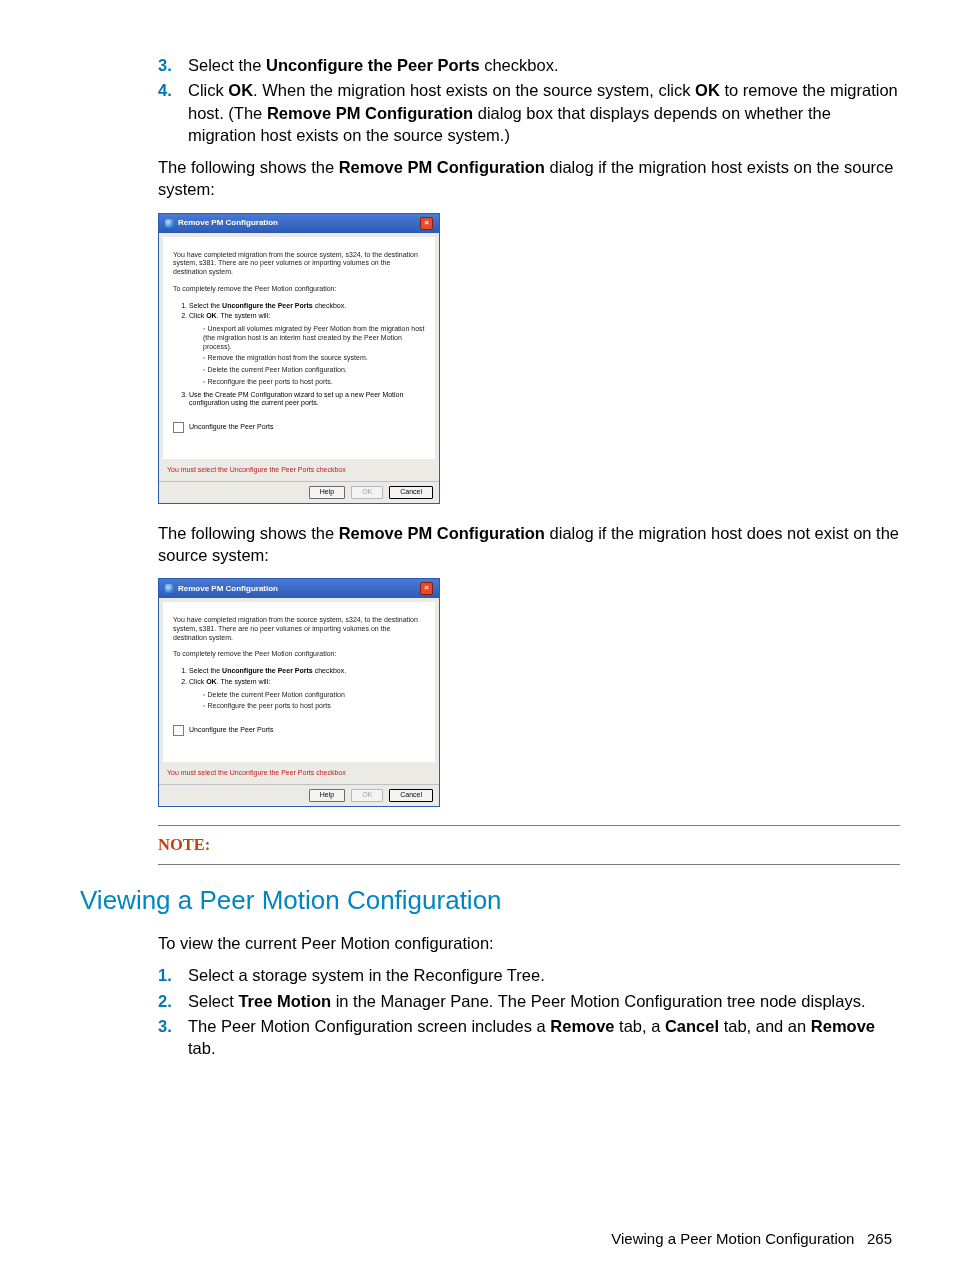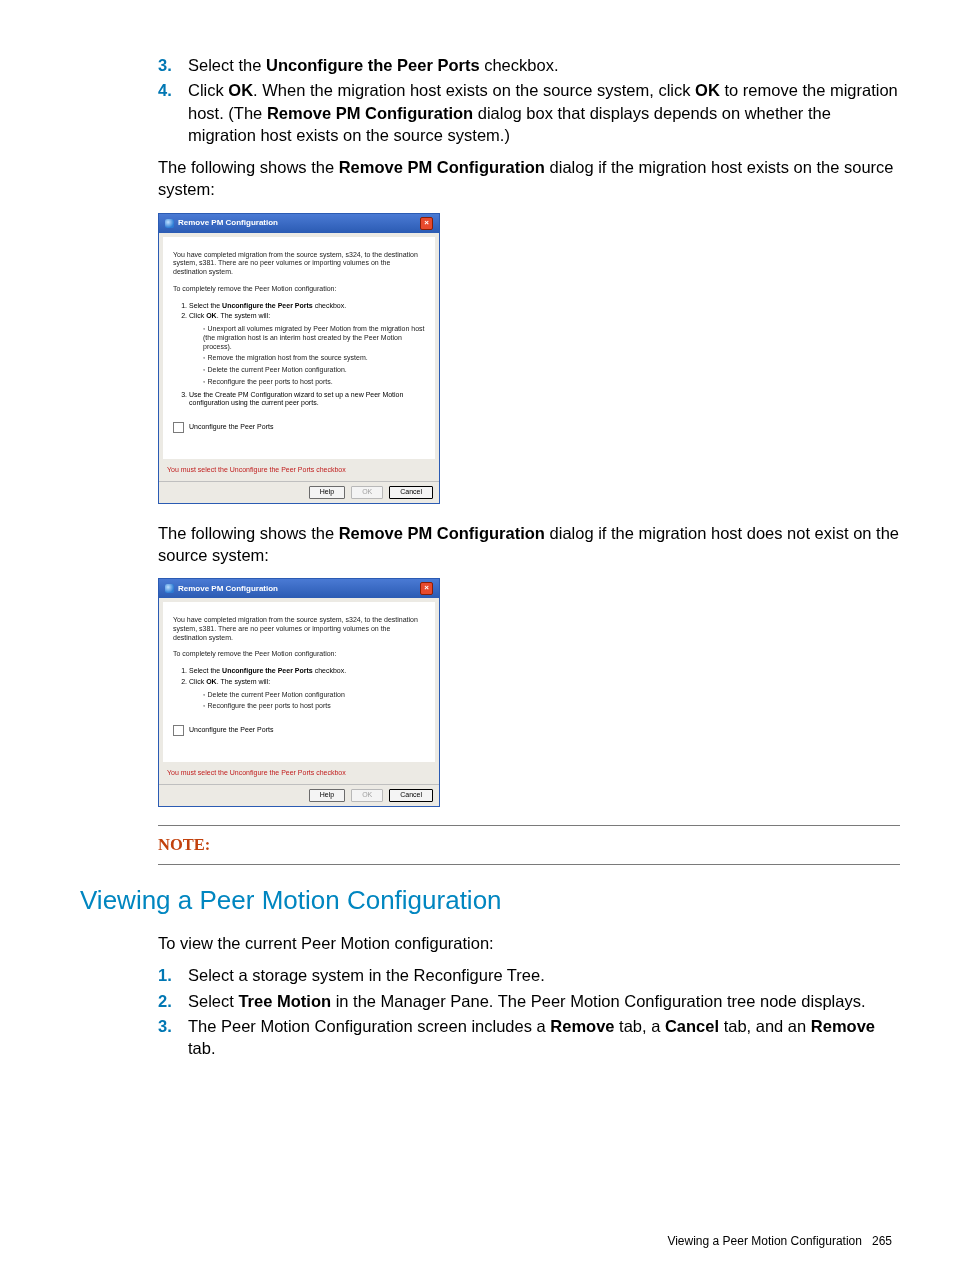--- a/index.html
+++ b/index.html
@@ -135,21 +135,21 @@
     color: #0086c0;
     font-weight: normal;
     font-size: 26px;
     margin: 4px 0 6px -78px;
   }
 
   .footer {
     position: absolute;
     bottom: 22px;
     right: 62px;
-    font-size: 12px;
+    font-size: 15px;
   }
 </style>
 </head>
 <body>
 
 <div class="content">
   <ol class="steps">
     <li>
       <span class="num">3.</span>
       <span class="txt">Select the <b>Unconfigure the Peer Ports</b> checkbox.</span>

